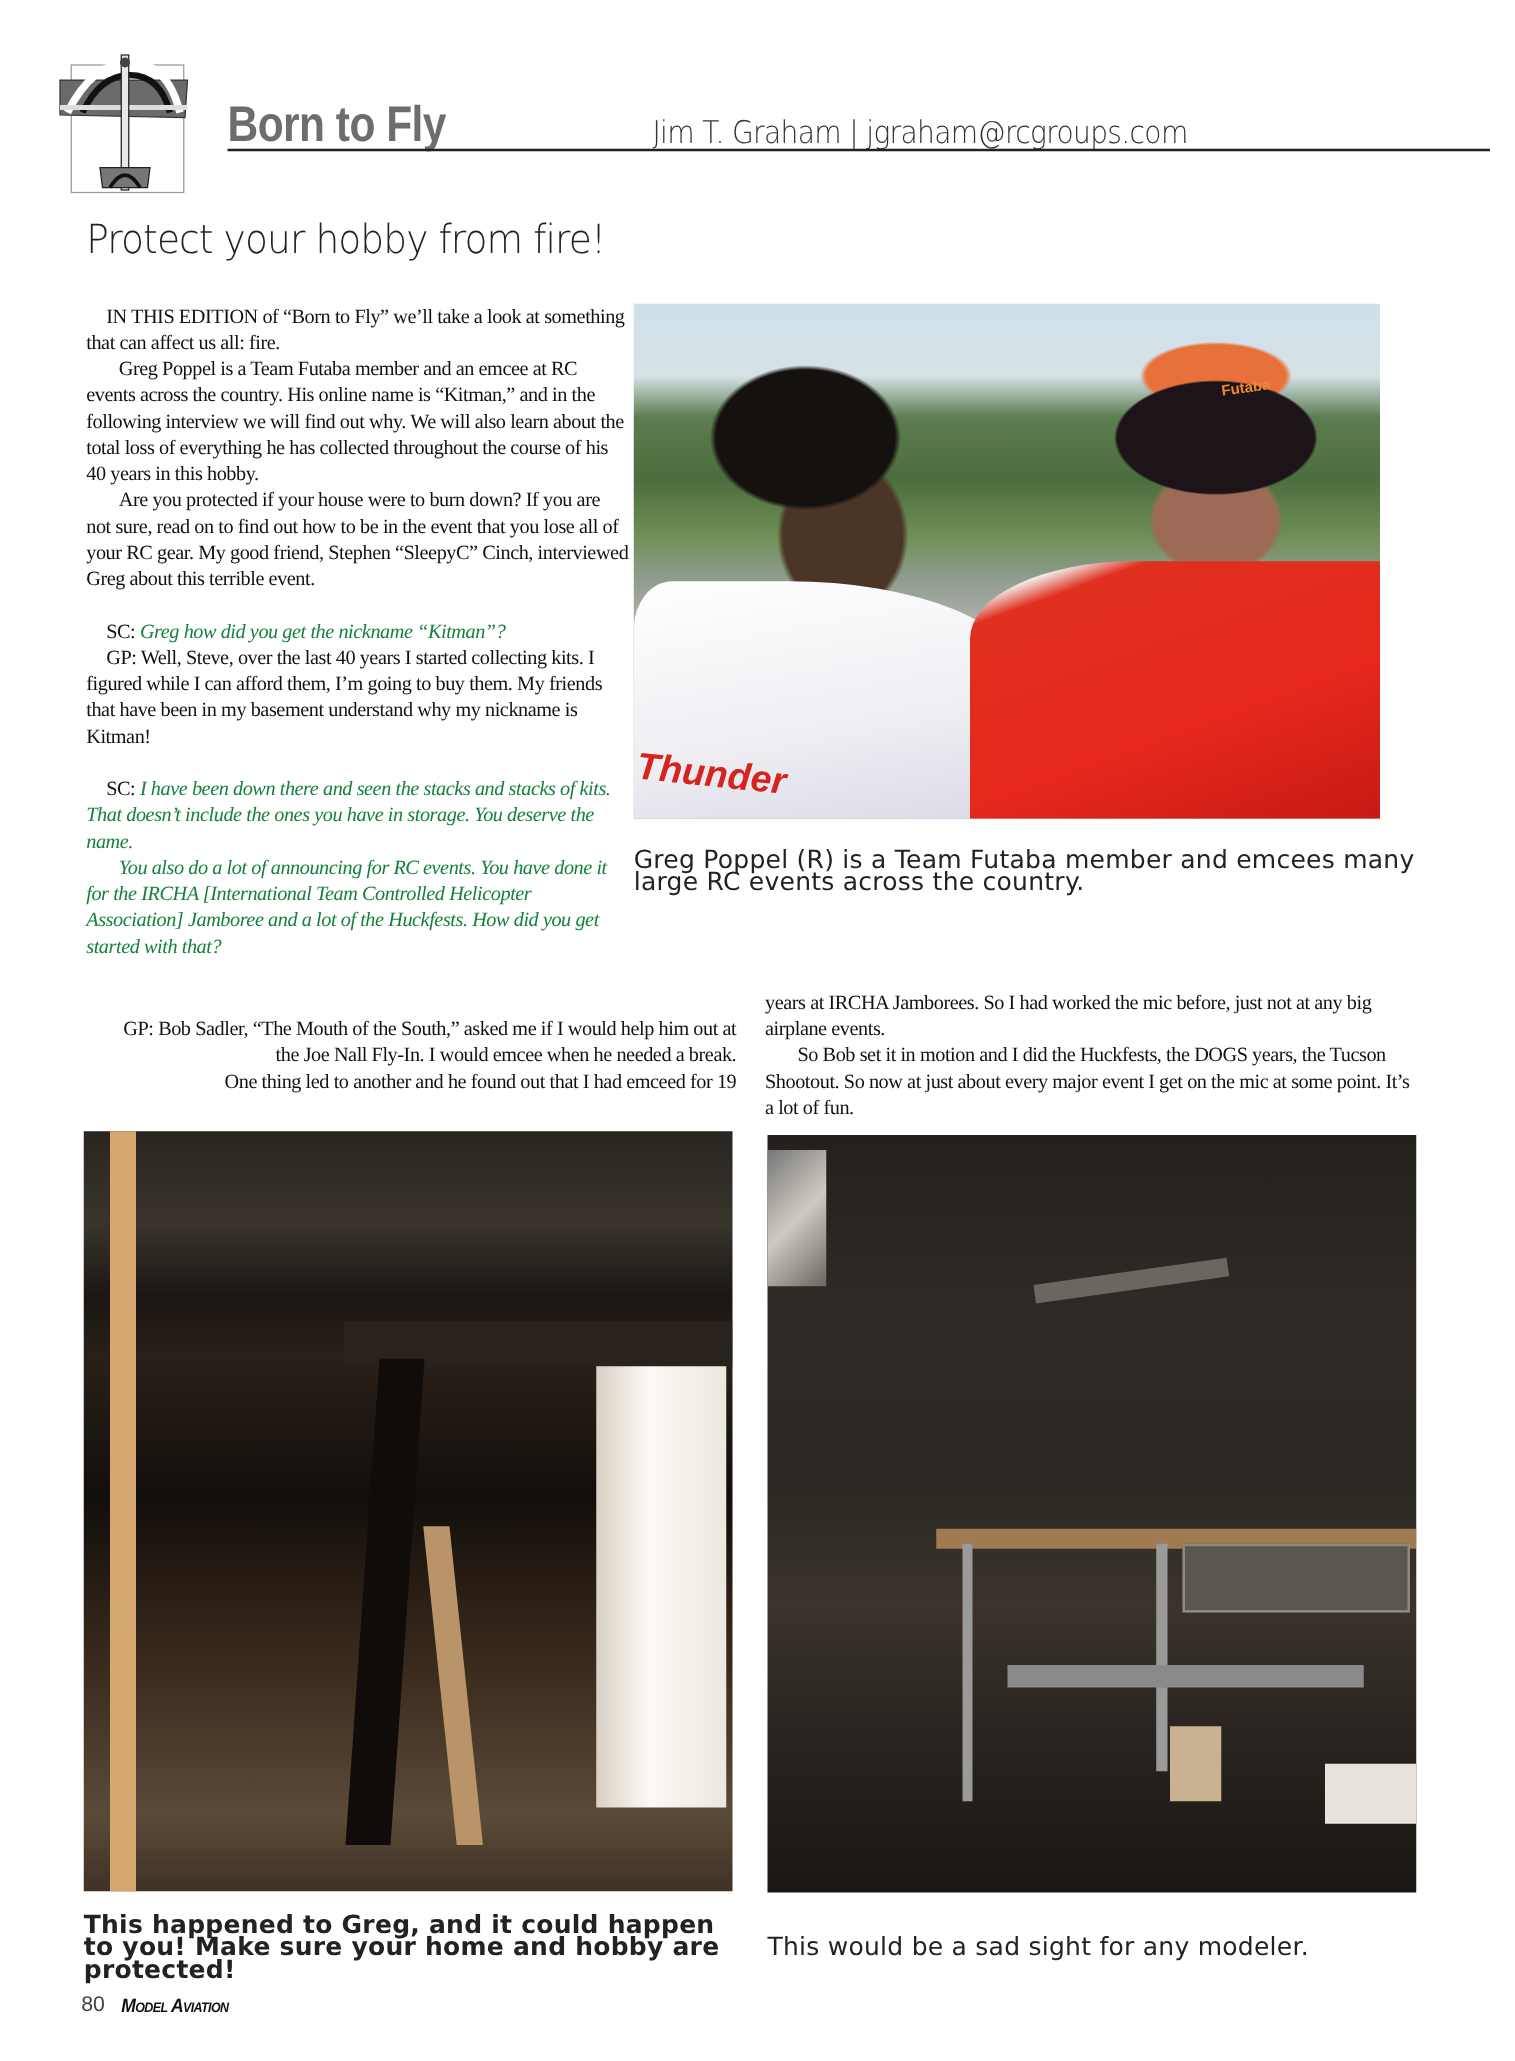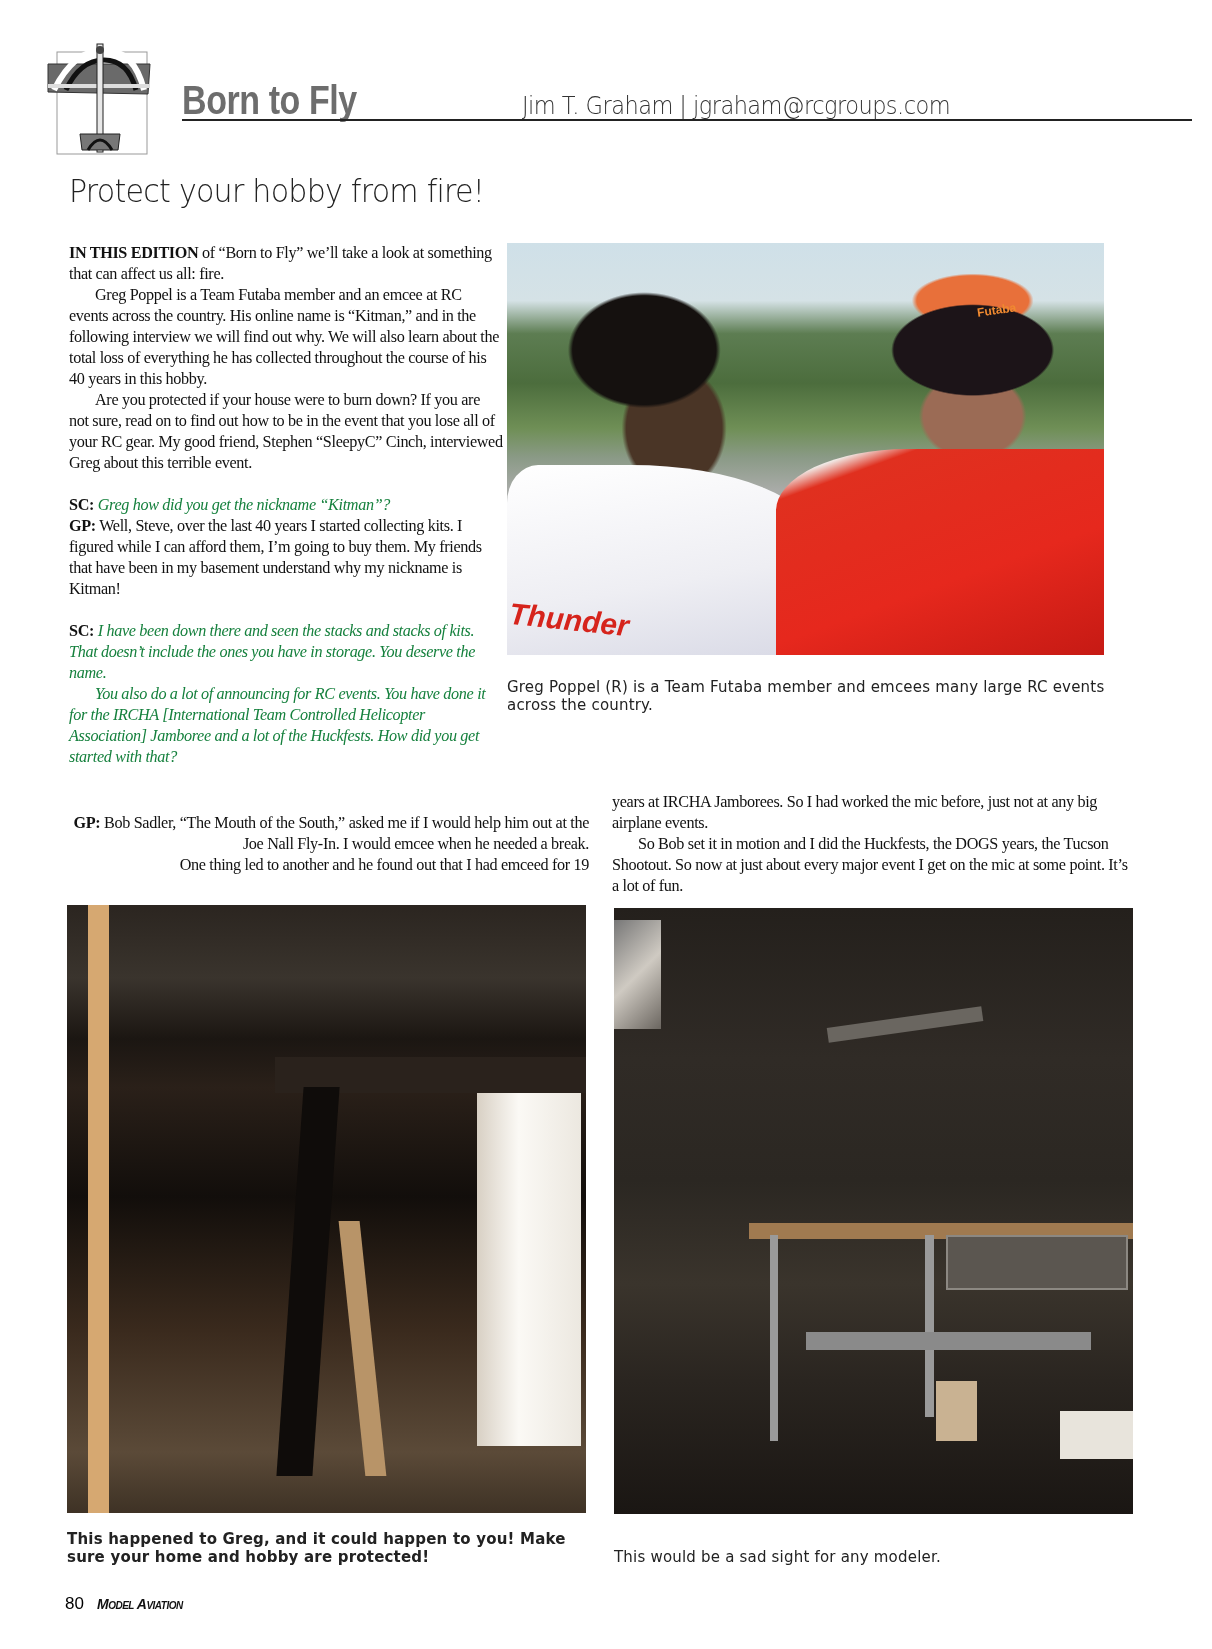--- a/index.html
+++ b/index.html
@@ -12,21 +12,21 @@
   .byline { left: 522px; top: 93px; font-family: "DejaVu Sans", sans-serif; font-weight: 200; font-size: 25px; color: #333; letter-spacing: -0.6px; line-height: 1; transform: scaleX(0.9); transform-origin: left top; }
   .header-rule { left: 182px; top: 119px; width: 1010px; height: 1.6px; background: #222; }
   .headline { left: 69px; top: 175px; font-family: "DejaVu Sans", sans-serif; font-weight: 200; font-size: 32px; color: #222; letter-spacing: -0.8px; line-height: 1; transform: scaleX(0.94); transform-origin: left top; }
 
   
   .col { font-size: 16.2px; line-height: 21px; letter-spacing: -0.35px; }
   .col p { margin: 0; }
   .indent { text-indent: 26px; }
   .gap { height: 21px; }
   .q { font-style: italic; color: #15803d; }
-  .b { font-weight: bold; }
+  .b { font-weight: normal; margin-left: 16px; }
   .col-left { left: 69px; top: 243px; width: 434px; }
   .col-left-bottom { left: 69px; top: 813px; width: 520px; text-align: right; }
   .col-right-bottom { left: 612px; top: 792px; width: 520px; }
 
   
   .photo { overflow: hidden; }
   .photo-top { left: 507px; top: 243px; width: 597px; height: 412px;
     background:
       radial-gradient(ellipse 22% 18% at 78% 26%, #1c1418 0 60%, transparent 62%),
       radial-gradient(ellipse 17% 11% at 78% 14%, #e8703a 0 55%, transparent 60%),
@@ -58,27 +58,27 @@
   .photo-br .bench-top { position: absolute; left: 26%; top: 52%; width: 74%; height: 2.6%; background: #a07a50; }
   .photo-br .bench-shelf { position: absolute; left: 37%; top: 70%; width: 55%; height: 3%; background: #8a8a8a; }
   .photo-br .leg1 { position: absolute; left: 30%; top: 54%; width: 1.6%; height: 34%; background: #9a9a9a; }
   .photo-br .leg2 { position: absolute; left: 60%; top: 54%; width: 1.6%; height: 30%; background: #9a9a9a; }
   .photo-br .toolbox { position: absolute; left: 64%; top: 54%; width: 35%; height: 9%; background: #5b5650; border: 2px solid #8c8882; box-sizing: border-box; }
   .photo-br .duct { position: absolute; left: 0; top: 2%; width: 9%; height: 18%; background: linear-gradient(135deg, #777 0%, #cfcac2 50%, #6b6660 100%); }
   .photo-br .box { position: absolute; left: 62%; top: 78%; width: 8%; height: 10%; background: #c9b292; }
   .photo-br .pcbox { position: absolute; left: 86%; top: 83%; width: 14%; height: 8%; background: #e8e4dc; }
 
   
-  .caption { font-family: "DejaVu Sans", sans-serif; font-size: 15px; line-height: 18px; color: #222; letter-spacing: 0.2px; }
+  .caption { font-family: "DejaVu Sans", sans-serif; font-size: 20px; line-height: 18px; color: #222; letter-spacing: 0.2px; }
   .cap-top { left: 507px; top: 678px; width: 640px; }
   .cap-bl { left: 67px; top: 1530px; width: 530px; font-weight: bold; }
   .cap-br { left: 614px; top: 1548px; width: 520px; }
 
   
-  .footer-num { left: 65px; top: 1594px; font-family: "Liberation Sans", sans-serif; font-size: 17px; color: #000000; }
+  .footer-num { left: 65px; top: 1594px; font-family: "Liberation Sans", sans-serif; font-size: 17px; color: #404040; }
   .footer-mag { left: 97px; top: 1596px; font-family: "Liberation Sans", sans-serif; font-weight: bold; font-style: italic; font-size: 14px; color: #111; letter-spacing: -0.5px; font-variant: small-caps; transform: scaleY(1.1); }
 </style>
 </head>
 <body>
 
 <div class="abs logo">
   <svg width="120" height="118" viewBox="0 0 120 118">
     <rect x="13" y="10" width="90" height="102" fill="none" stroke="#999" stroke-width="1"></rect>
     <path d="M4 22 L106 22 L104 52 L4 50 Z" fill="#6a6a6a" stroke="#333" stroke-width="1"></path>
     <path d="M10 48 Q30 8 60 8 Q90 8 100 48" fill="none" stroke="#fff" stroke-width="6"></path>

